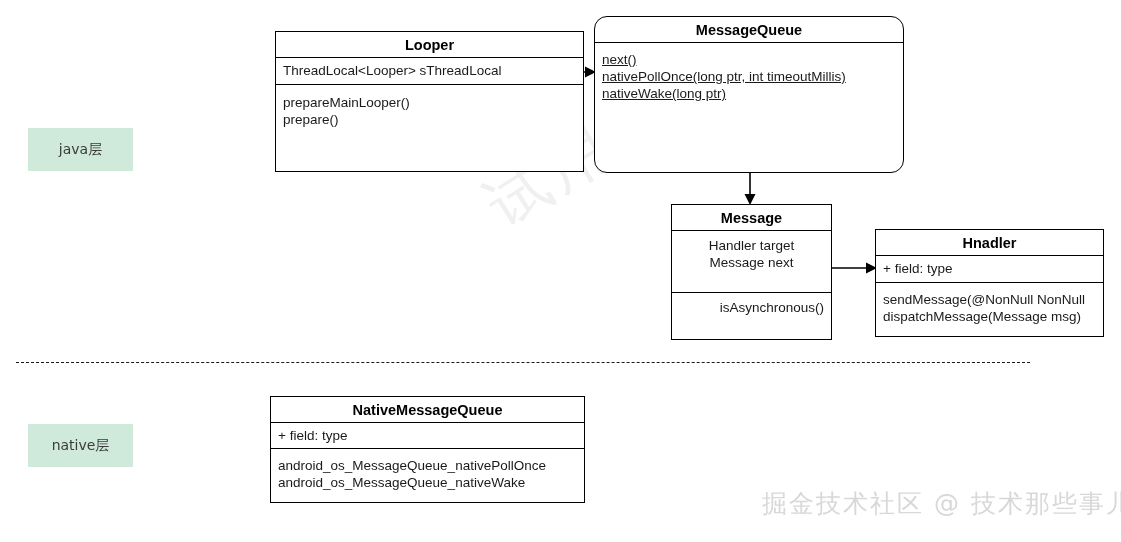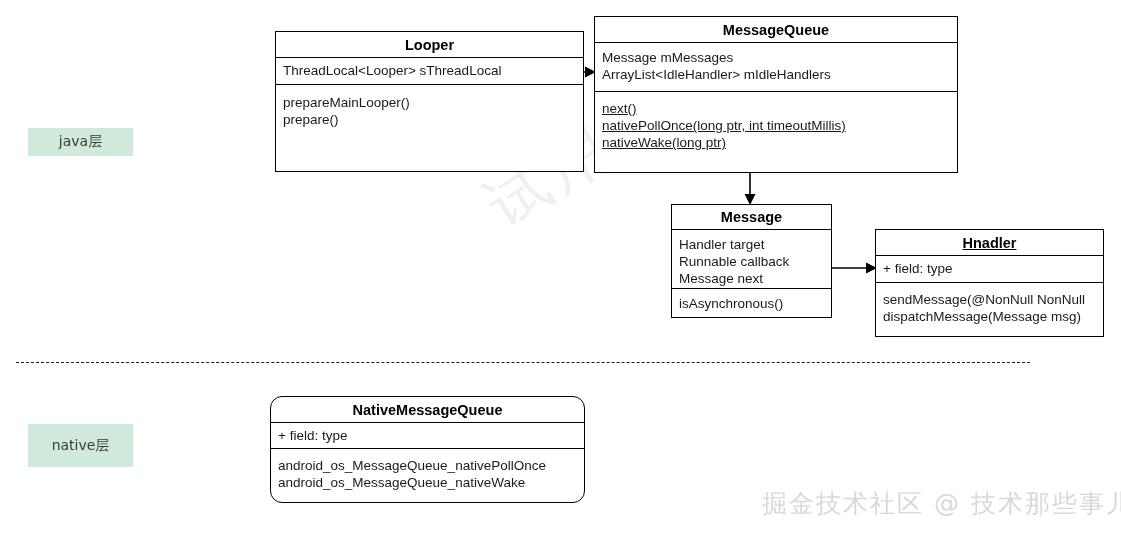--- a/index.html
+++ b/index.html
@@ -48,21 +48,21 @@
   .layer-tag {
     position: absolute;
     background: #cfeadb;
     color: #3b3b3b;
     font-size: 14px;
     display: flex;
     align-items: center;
     justify-content: center;
     font-family: "DejaVu Sans", sans-serif;
   }
-  #tag-java   { left: 28px;  top: 128px; width: 105px; height: 28px; }
+  #tag-java   { left: 28px;  top: 128px; width: 105px; height: 43px; }
   #tag-native { left: 28px;  top: 424px; width: 105px; height: 43px; }
 
   
   .uml {
     position: absolute;
     border: 1.6px solid #000;
     background: #fff;
     box-sizing: border-box;
     display: flex;
     flex-direction: column;
@@ -90,39 +90,39 @@
   .uml .compartment.bordered { border-bottom: 1.6px solid #000; }
   .uml .compartment .row { display: block; }
 
   
   #box-looper { left: 275px; top: 31px; width: 309px; height: 141px; }
   #box-looper .title { height: 26px; }
   #box-looper .c-fields { height: 27px; padding-top: 4px; }
   #box-looper .c-methods { padding-top: 9px; }
 
   
-  #box-messagequeue { left: 594px; top: 16px; width: 364px; height: 157px; }
+  #box-messagequeue { left: 594px; top: 16px; width: 310px; height: 157px; border-radius: 13px; }
   #box-messagequeue .title { height: 26px; }
   #box-messagequeue .c-fields { height: 49px; padding-top: 6px; }
   #box-messagequeue .c-methods { padding-top: 8px; text-decoration: underline; }
 
   
-  #box-message { left: 671px; top: 204px; width: 161px; height: 114px; }
+  #box-message { left: 671px; top: 204px; width: 161px; height: 136px; }
   #box-message .title { height: 26px; }
-  #box-message .c-fields { height: 62px; padding-top: 6px; }
-  #box-message .c-methods { padding-top: 6px; }
+  #box-message .c-fields { height: 62px; padding-top: 6px; text-align: center; }
+  #box-message .c-methods { padding-top: 6px; text-align: right; }
 
   
   #box-hnadler { left: 875px; top: 229px; width: 229px; height: 108px; }
-  #box-hnadler .title { height: 26px; text-decoration: underline; }
+  #box-hnadler .title { height: 26px; }
   #box-hnadler .c-fields { height: 27px; padding-top: 4px; }
   #box-hnadler .c-methods { padding-top: 8px; }
 
   
-  #box-nativemessagequeue { left: 270px; top: 396px; width: 315px; height: 107px; border-radius: 12px; }
+  #box-nativemessagequeue { left: 270px; top: 396px; width: 315px; height: 107px; }
   #box-nativemessagequeue .title { height: 26px; }
   #box-nativemessagequeue .c-fields { height: 26px; padding-top: 4px; }
   #box-nativemessagequeue .c-methods { padding-top: 8px; }
 
   
   .connector { position: absolute; left: 0; top: 0; width: 1121px; height: 542px; pointer-events: none; }
 
   
   #divider {
     position: absolute;
@@ -174,36 +174,31 @@
       <span class="row">ThreadLocal&lt;Looper&gt; sThreadLocal</span>
     </div>
     <div class="compartment c-methods">
       <span class="row">prepareMainLooper()</span>
       <span class="row">prepare()</span>
     </div>
   </div>
 
   <div class="uml" id="box-messagequeue">
     <div class="title">MessageQueue</div>
-    <div class="compartment bordered c-fields">
-      <span class="row">Message mMessages</span>
-      <span class="row">ArrayList&lt;IdleHandler&gt; mIdleHandlers</span>
-    </div>
     <div class="compartment c-methods">
       <span class="row">next()</span>
       <span class="row">nativePollOnce(long ptr, int timeoutMillis)</span>
       <span class="row">nativeWake(long ptr)</span>
     </div>
   </div>
 
   <div class="uml" id="box-message">
     <div class="title">Message</div>
     <div class="compartment bordered c-fields">
       <span class="row">Handler target</span>
-      <span class="row">Runnable callback</span>
       <span class="row">Message next</span>
     </div>
     <div class="compartment c-methods">
       <span class="row">isAsynchronous()</span>
     </div>
   </div>
 
   <div class="uml" id="box-hnadler">
     <div class="title">Hnadler</div>
     <div class="compartment bordered c-fields">

